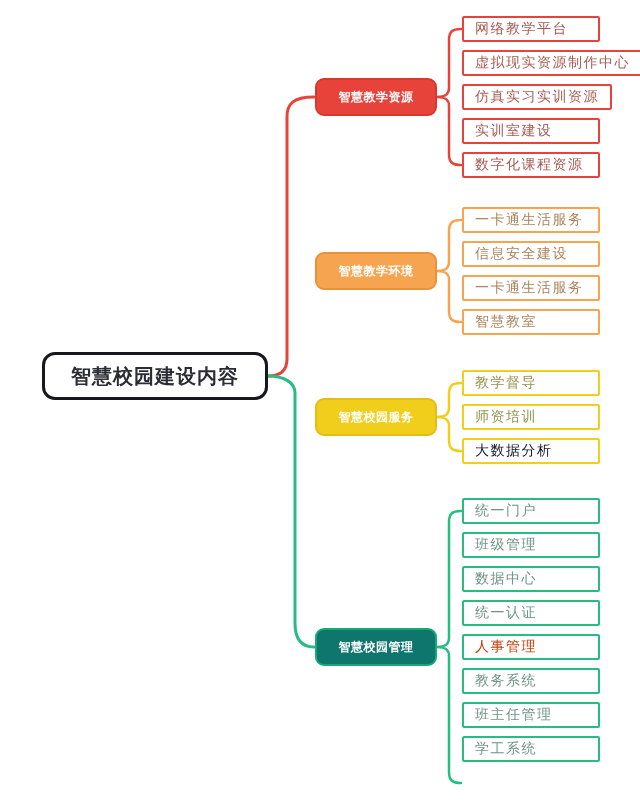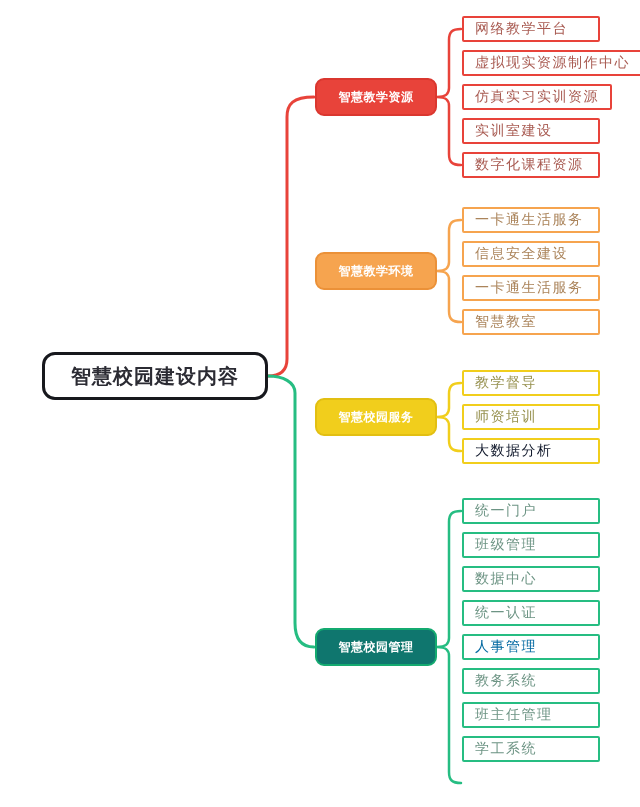--- a/index.html
+++ b/index.html
@@ -100,21 +100,21 @@
       </div>
       <div class="leaf-node" style="top: 532px; border-color: rgb(38, 189, 130); color: rgb(109, 148, 132);">
         <span>班级管理</span>
       </div>
       <div class="leaf-node" style="top: 566px; border-color: rgb(38, 189, 130); color: rgb(109, 148, 132);">
         <span>数据中心</span>
       </div>
       <div class="leaf-node" style="top: 600px; border-color: rgb(38, 189, 130); color: rgb(109, 148, 132);">
         <span>统一认证</span>
       </div>
-      <div class="leaf-node" style="top: 634px; border-color: rgb(38, 189, 130); color: #0369a1;">
+      <div class="leaf-node" style="top: 634px; border-color: rgb(38, 189, 130); color: #c2410c;">
         <span>人事管理</span>
       </div>
       <div class="leaf-node" style="top: 668px; border-color: rgb(38, 189, 130); color: rgb(109, 148, 132);">
         <span>教务系统</span>
       </div>
       <div class="leaf-node" style="top: 702px; border-color: rgb(38, 189, 130); color: rgb(109, 148, 132);">
         <span>班主任管理</span>
       </div>
       <div class="leaf-node" style="top: 736px; border-color: rgb(38, 189, 130); color: rgb(109, 148, 132);">
         <span>学工系统</span>

